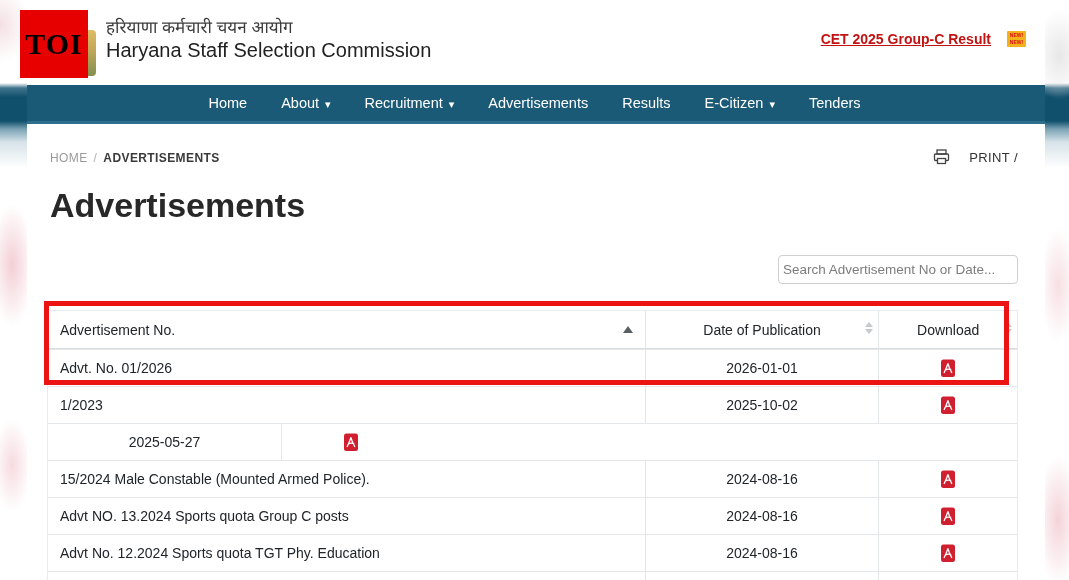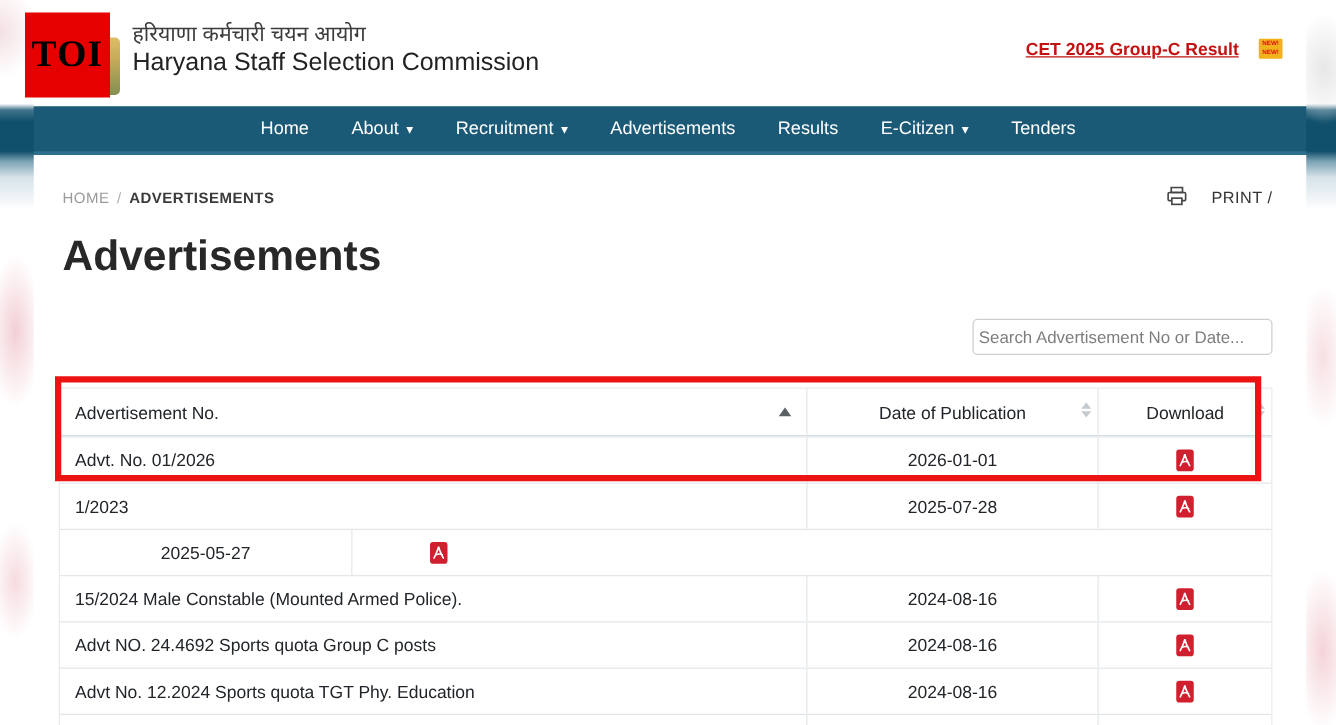--- a/index.html
+++ b/index.html
@@ -173,21 +173,21 @@
             <svg width="16" height="19" viewBox="0 0 16 19">
               <rect x="1" y="0.5" width="14" height="17.5" rx="2.5" fill="#d01f2e"></rect>
               <path d="M4.2 13.5 C6 10 7.3 6.8 7.9 4.4 C8.4 6.8 9.9 10.2 11.7 13.5 M5.4 11 C7.3 10.1 9.6 10.1 10.8 10.8" stroke="#fff" fill="none" stroke-width="1.3" stroke-linecap="round"></path>
             </svg>
           </span>
         </div>
     </div>
 
     <div class="t-row">
       <div class="t-cell c1">1/2023</div>
-      <div class="t-cell c2">2025-07-28</div>
+      <div class="t-cell c2">2025-10-02</div>
       <div class="t-cell c3">
           <span class="pdf-link">
             <svg width="16" height="19" viewBox="0 0 16 19">
               <rect x="1" y="0.5" width="14" height="17.5" rx="2.5" fill="#d01f2e"></rect>
               <path d="M4.2 13.5 C6 10 7.3 6.8 7.9 4.4 C8.4 6.8 9.9 10.2 11.7 13.5 M5.4 11 C7.3 10.1 9.6 10.1 10.8 10.8" stroke="#fff" fill="none" stroke-width="1.3" stroke-linecap="round"></path>
             </svg>
           </span>
         </div>
     </div>
 
@@ -210,21 +210,21 @@
           <span class="pdf-link">
             <svg width="16" height="19" viewBox="0 0 16 19">
               <rect x="1" y="0.5" width="14" height="17.5" rx="2.5" fill="#d01f2e"></rect>
               <path d="M4.2 13.5 C6 10 7.3 6.8 7.9 4.4 C8.4 6.8 9.9 10.2 11.7 13.5 M5.4 11 C7.3 10.1 9.6 10.1 10.8 10.8" stroke="#fff" fill="none" stroke-width="1.3" stroke-linecap="round"></path>
             </svg>
           </span>
         </div>
     </div>
 
     <div class="t-row">
-      <div class="t-cell c1">Advt NO. 24.4692 Sports quota Group C posts</div>
+      <div class="t-cell c1">Advt NO. 13.2024 Sports quota Group C posts</div>
       <div class="t-cell c2">2024-08-16</div>
       <div class="t-cell c3">
           <span class="pdf-link">
             <svg width="16" height="19" viewBox="0 0 16 19">
               <rect x="1" y="0.5" width="14" height="17.5" rx="2.5" fill="#d01f2e"></rect>
               <path d="M4.2 13.5 C6 10 7.3 6.8 7.9 4.4 C8.4 6.8 9.9 10.2 11.7 13.5 M5.4 11 C7.3 10.1 9.6 10.1 10.8 10.8" stroke="#fff" fill="none" stroke-width="1.3" stroke-linecap="round"></path>
             </svg>
           </span>
         </div>
     </div>

